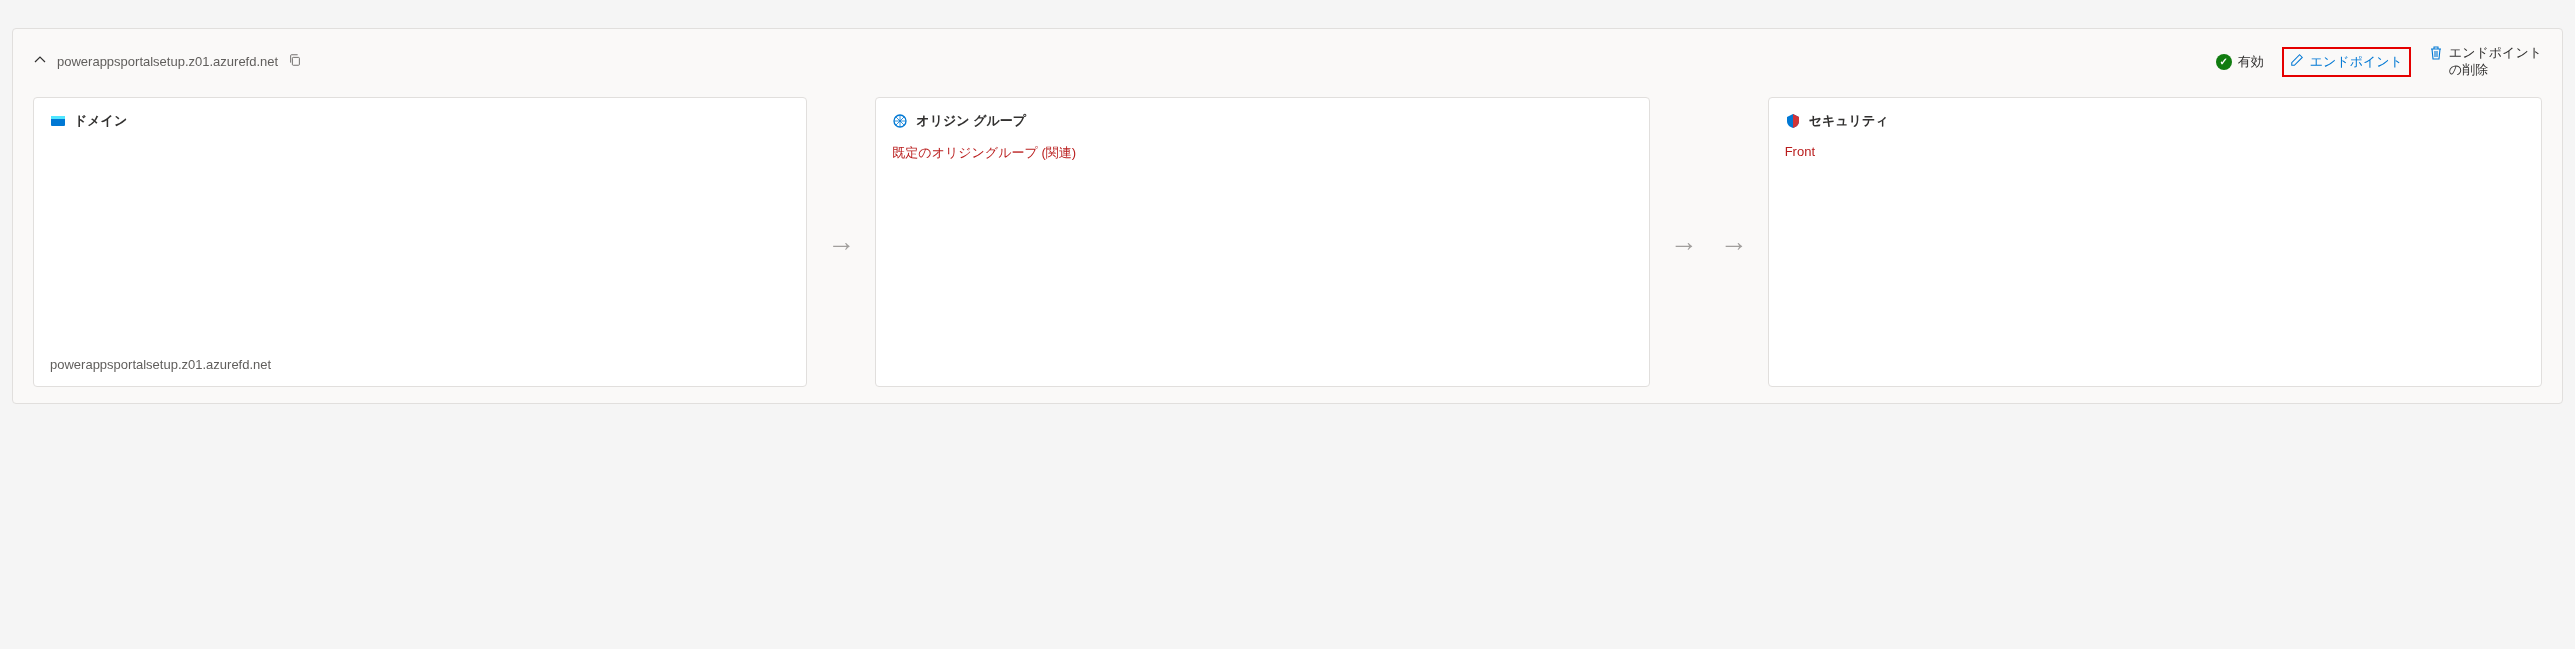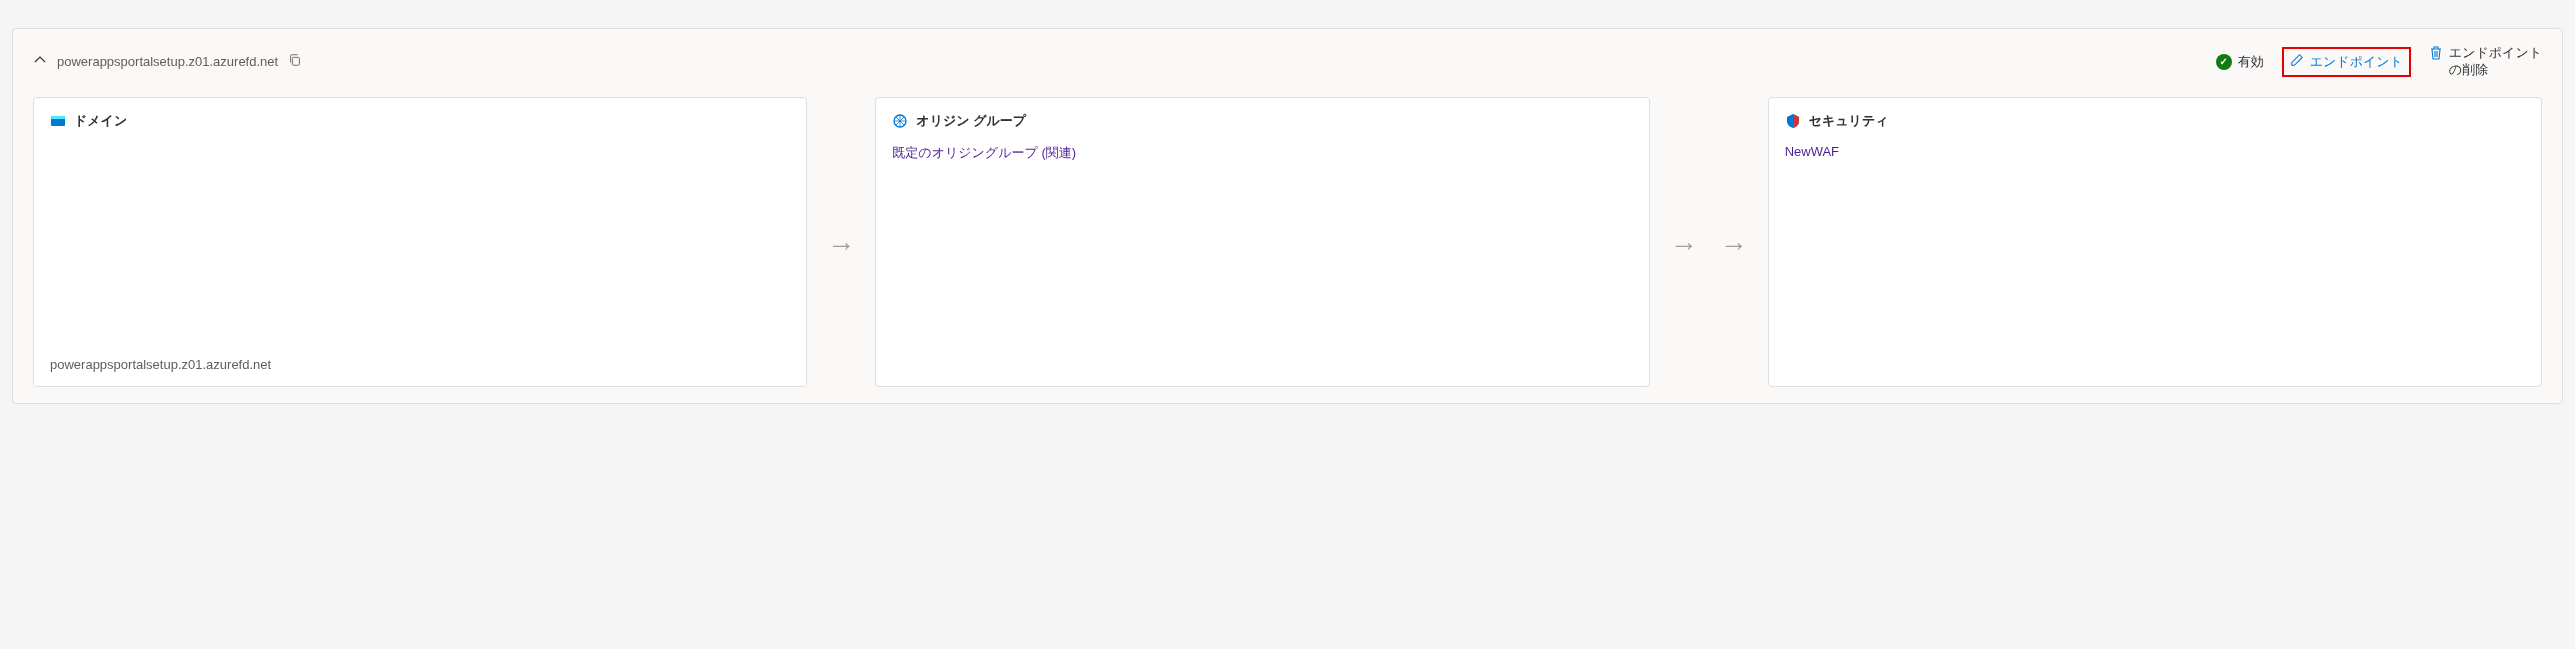--- a/index.html
+++ b/index.html
@@ -150,21 +150,21 @@
     }
     .card-footer {
       margin-top: auto;
       color: #605e5c;
       font-size: 13px;
     }
     .domain-step-block {
       margin-top: 44px;
     }
     .link {
-      color: #4c1d95;
+      color: #b91c1c;
       cursor: pointer;
       font-size: 13px;
     }
     .arrow-sep {
       display: flex;
       align-items: center;
       color: #a19f9d;
       font-size: 28px;
       user-select: none;
       padding: 0 2px;
@@ -255,18 +255,18 @@
     <div class="card">
       <div class="card-header">
         <span class="icon-box">
           <svg width="16" height="16" viewBox="0 0 16 16">
               <path d="M8 1 L14 4 v4 c0 4 -3 6 -6 7 c-3 -1 -6 -3 -6 -7 V4 z" fill="#0078d4"></path>
               <path d="M8 1 L14 4 v4 c0 4 -3 6 -6 7 V1 z" fill="#d13438"></path>
             </svg>
         </span>
         <span>セキュリティ</span>
       </div>
-      <div class="link">NewWAF</div>
+      <div class="link">Front</div>
     </div>
 
   </div>
 
 </div>
 
 </body></html>

